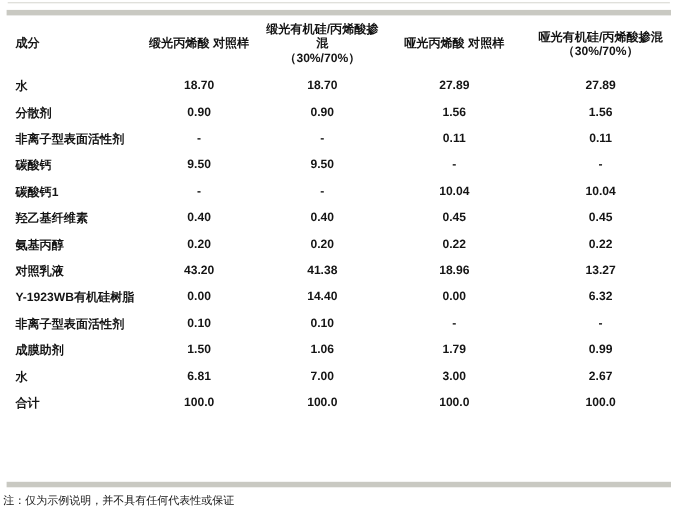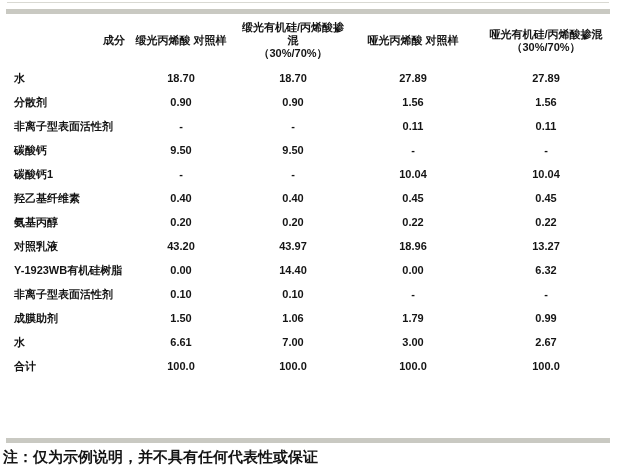--- a/index.html
+++ b/index.html
@@ -30,40 +30,40 @@
   thead th {
     font-size:11px;
     line-height:13px;
     text-align:center;
     vertical-align:middle;
     padding:7px 2px 6px 2px;
     height:28px;
     box-sizing:content-box;
   }
   thead th.first {
-    text-align:right;
+    text-align:left;
     padding-left:14px;
     vertical-align:middle;
   }
   tbody td {
     font-size:11px;
     height:24px;
     vertical-align:middle;
   }
   td.lbl {
     text-align:left;
     padding-left:14px;
     white-space:nowrap;
   }
   td.val { text-align:center; }
   .note {
     position:absolute;
     top:448px; left:3px;
-    font-size:15px;
-    font-weight:bold;
+    font-size:10px;
+    font-weight:normal;
     white-space:nowrap;
   }
 </style>
 </head>
 <body>
 
 <div class="page">
   <div class="rule-top"></div>
   <div class="band band-top"></div>
 
@@ -142,21 +142,21 @@
         <tr>
           <td class="lbl">氨基丙醇</td>
           <td class="val">0.20</td>
           <td class="val">0.20</td>
           <td class="val">0.22</td>
           <td class="val">0.22</td>
         </tr>
         <tr>
           <td class="lbl">对照乳液</td>
           <td class="val">43.20</td>
-          <td class="val">43.97</td>
+          <td class="val">41.38</td>
           <td class="val">18.96</td>
           <td class="val">13.27</td>
         </tr>
         <tr>
           <td class="lbl">Y-1923WB有机硅树脂</td>
           <td class="val">0.00</td>
           <td class="val">14.40</td>
           <td class="val">0.00</td>
           <td class="val">6.32</td>
         </tr>
@@ -169,21 +169,21 @@
         </tr>
         <tr>
           <td class="lbl">成膜助剂</td>
           <td class="val">1.50</td>
           <td class="val">1.06</td>
           <td class="val">1.79</td>
           <td class="val">0.99</td>
         </tr>
         <tr>
           <td class="lbl">水</td>
-          <td class="val">6.61</td>
+          <td class="val">6.81</td>
           <td class="val">7.00</td>
           <td class="val">3.00</td>
           <td class="val">2.67</td>
         </tr>
         <tr>
           <td class="lbl">合计</td>
           <td class="val">100.0</td>
           <td class="val">100.0</td>
           <td class="val">100.0</td>
           <td class="val">100.0</td>

